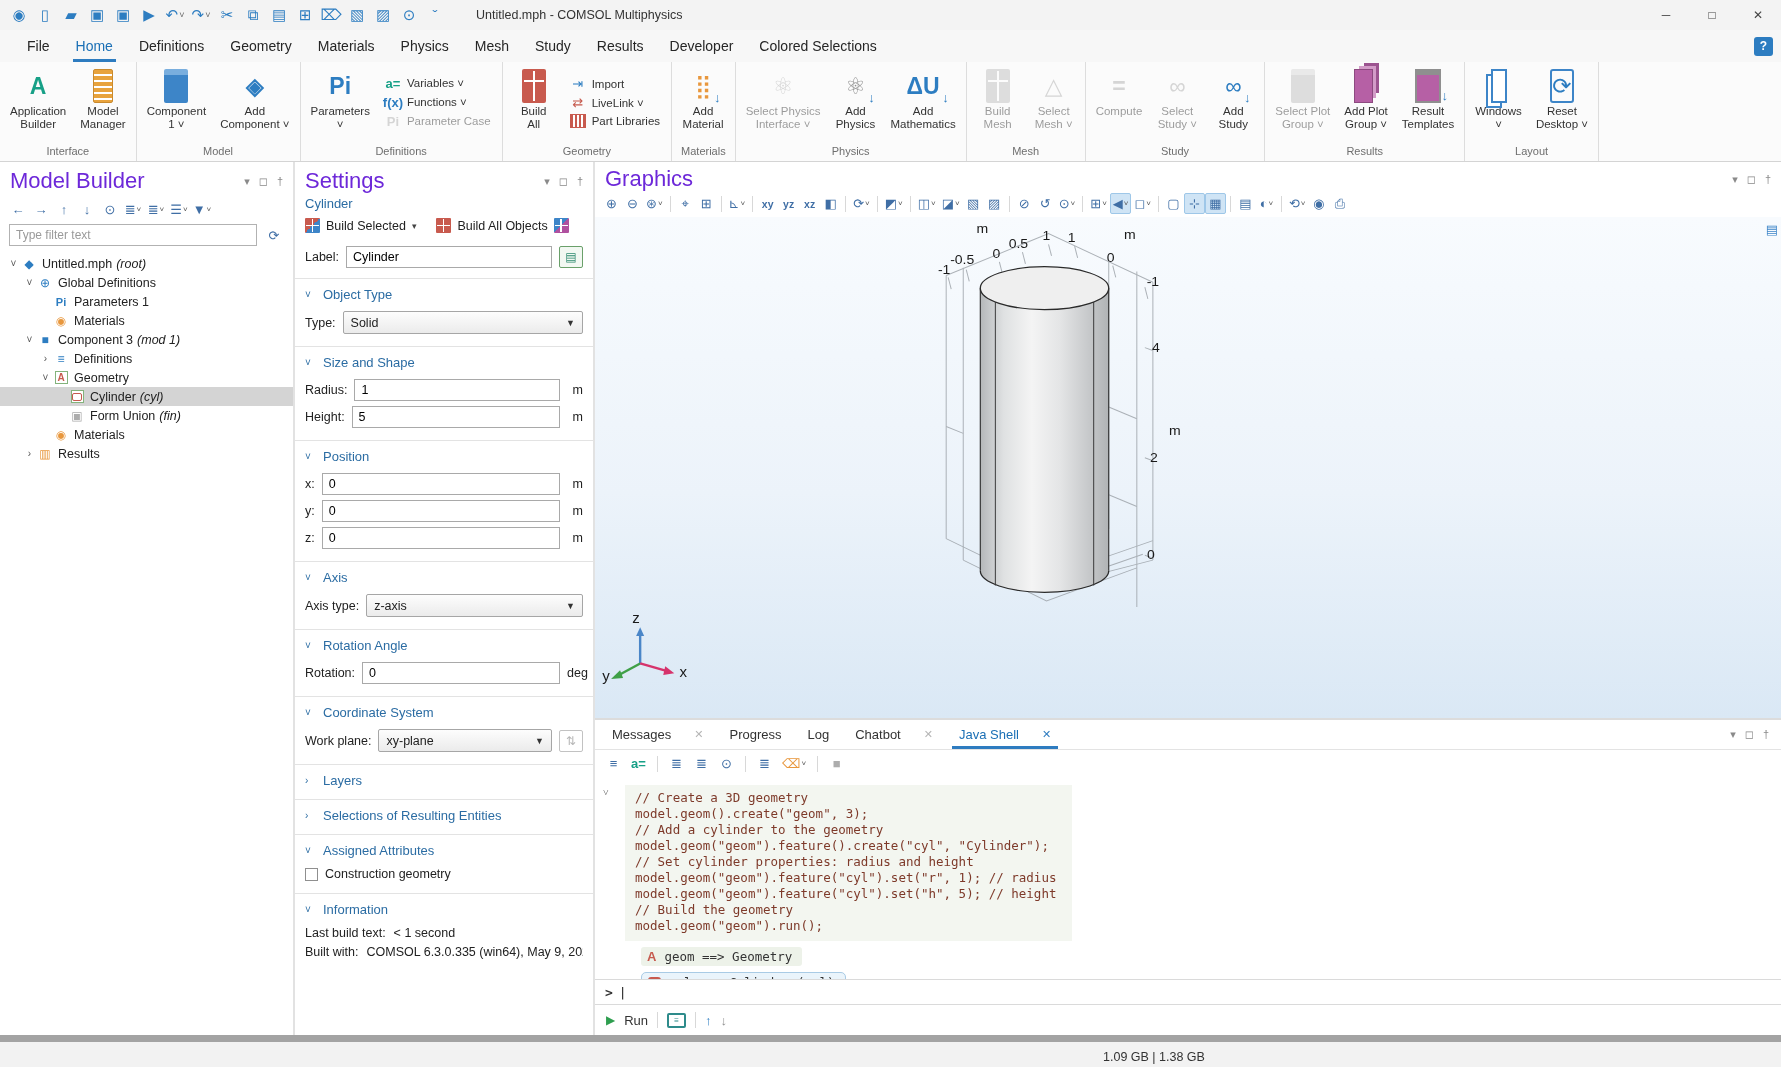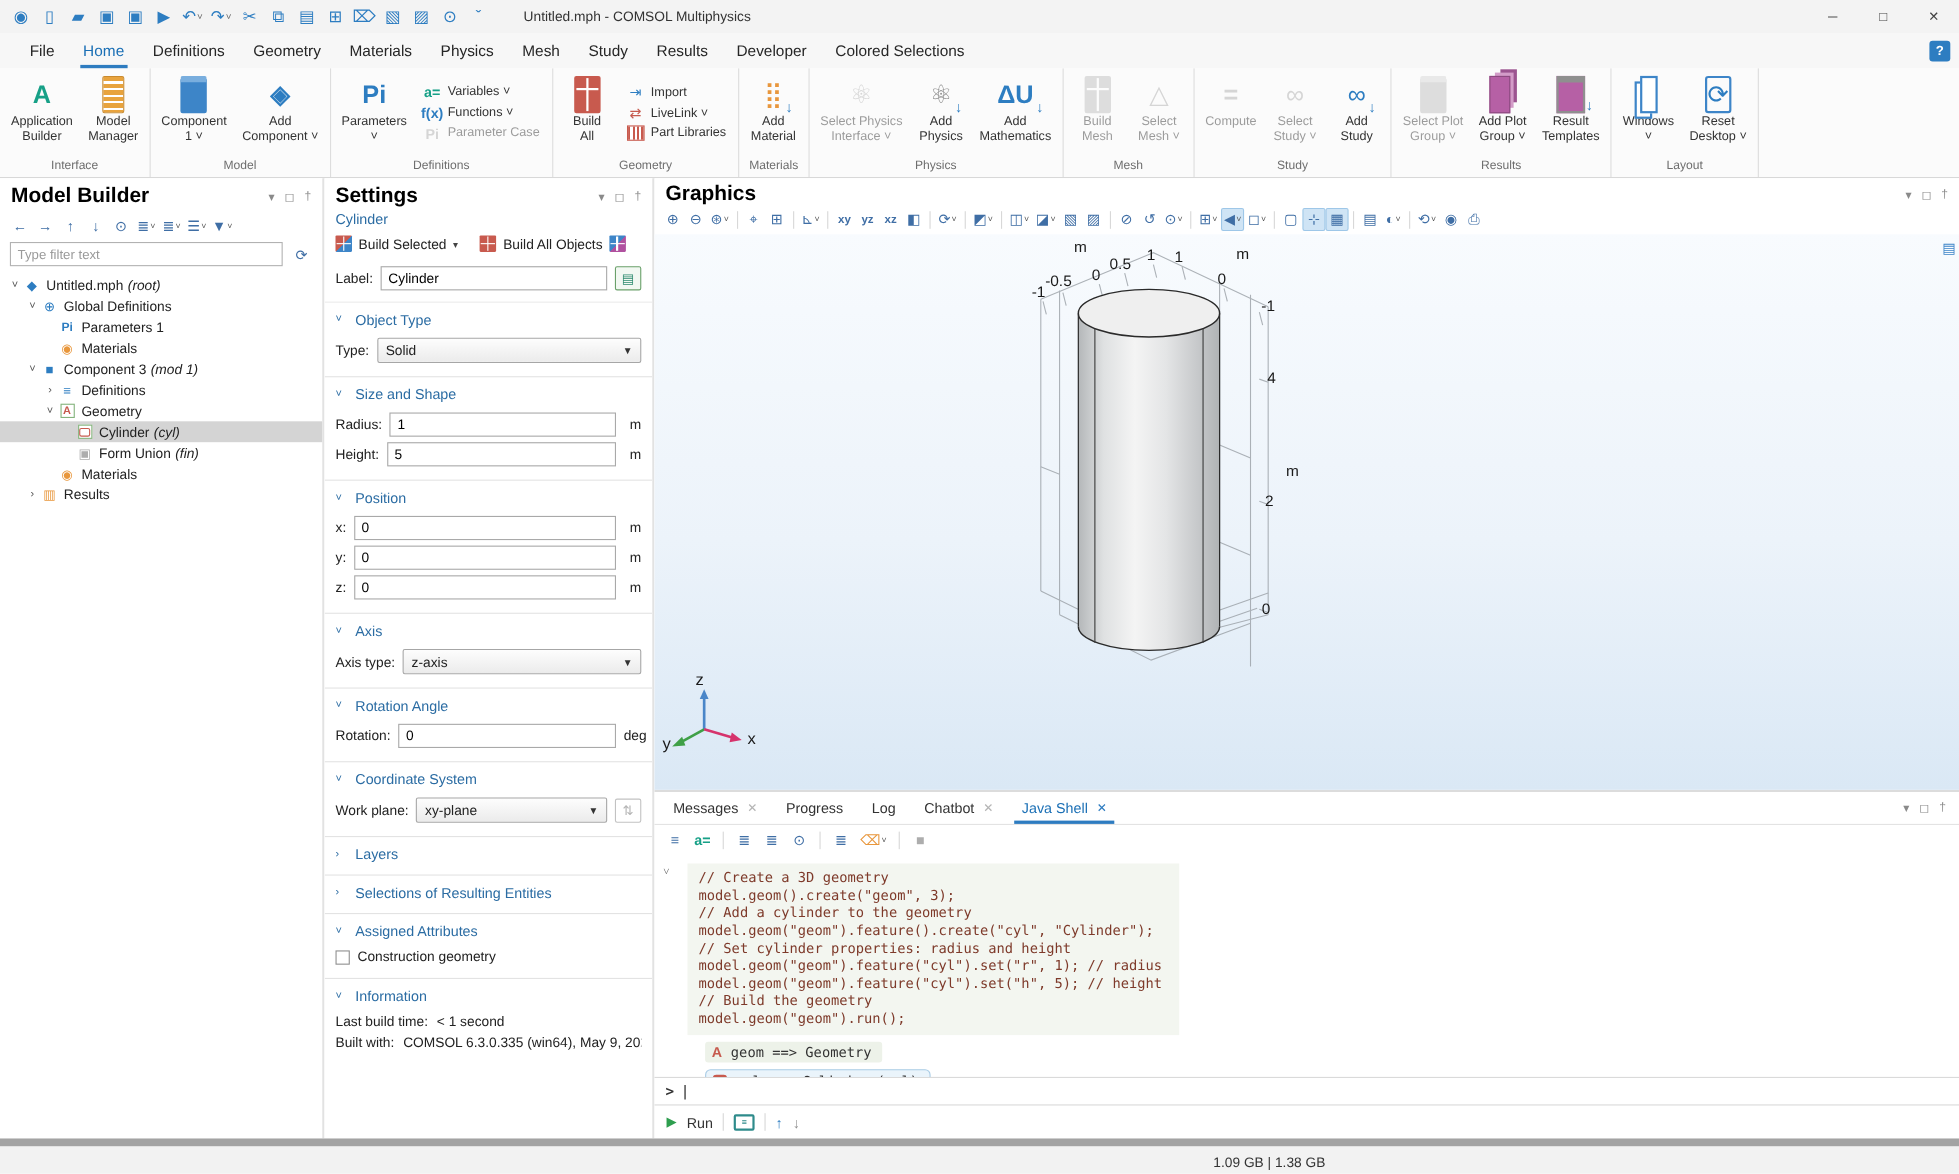--- a/index.html
+++ b/index.html
@@ -64,21 +64,21 @@
     box-shadow:4px -4px 0 -1px #d39cc8,8px -8px 0 -2px #9c5490}
   .ic-winm{width:26px;height:20px;background:#b660a5;border:2px solid #8f8f8f;border-top:6px solid #8f8f8f}
   .ic-wins{width:16px;height:12px;border:2px solid #3d85c8;background:#fff;
     box-shadow:-5px 5px 0 -2px #fff,-5px 5px 0 0 #3d85c8}
   .has-dl::after{content:"↓";position:absolute;right:-9px;bottom:-2px;color:#2d7dc1;font-size:13px;font-weight:bold}
 
   
   .main{display:flex;height:873px}
   .panel-mb{width:295px;border-right:2px solid #e2e2e2;display:flex;flex-direction:column;background:#fff}
   .panel-hdr{display:flex;align-items:center;padding:6px 10px 2px}
-  .panel-title{font-size:19px;color:#000000;font-weight:700}
+  .panel-title{font-size:22px;color:#6d28d9;font-weight:400}
   .hdr-ctrls{margin-left:auto;display:flex;gap:9px;color:#8a8a8a;font-size:11px}
   .mb-toolbar{display:flex;align-items:center;gap:3px;padding:3px 8px 5px}
   .mtool{min-width:20px;height:20px;display:inline-flex;align-items:center;justify-content:center;font-size:13px;color:#3f6ea5}
   .mtool .caret{font-size:8px;color:#555;margin-left:1px}
   .filter-row{display:flex;align-items:center;gap:7px;padding:0 9px 6px}
   .filter-input{flex:1;height:22px;border:1px solid #b2b2b2;padding:2px 6px;font-size:12px;color:#444;
     font-family:"Liberation Sans",sans-serif}
   .filter-input::placeholder{color:#9a9a9a}
   .tree{flex:1;overflow:hidden;font-size:12.5px;padding-top:2px}
   .tree-row{display:flex;align-items:center;height:19px;white-space:nowrap}
@@ -130,21 +130,21 @@
   .gtool.txtv{font-size:10.5px;font-weight:bold;color:#3f6ea5}
   .gsep{width:1px;height:16px;background:#d8d8d8;margin:0 4px}
   .gfx-canvas{flex:1;position:relative;min-height:0;
     background:linear-gradient(180deg,#f8fbfe 0%,#ecf3fa 55%,#dae8f5 100%)}
   .gfx-canvas svg{position:absolute;inset:0;width:100%;height:100%}
   .dock-icon{position:absolute;right:3px;top:5px;font-size:13px;color:#3d85c8}
 
   
   .console{height:317px;border-top:2px solid #dcdcdc;display:flex;flex-direction:column;background:#fff}
   .ctabs{display:flex;align-items:stretch;height:30px;border-bottom:1px solid #e3e3e3;padding:0 4px;font-size:13px}
-  .ctab{display:flex;align-items:center;gap:8px;padding:0 13px;color:#333;position:relative}
+  .ctab{display:flex;align-items:center;gap:23px;padding:0 13px;color:#333;position:relative}
   .ctab.active{color:#1a6fb5}
   .ctab.active::after{content:"";position:absolute;left:6px;right:6px;bottom:0;height:3px;background:#2e7cc0}
   .ctab .x{color:#b5b5b5;font-size:11px}
   .ctab.active .x{color:#2e7cc0}
   .ctabs .hdr-ctrls{align-self:center;margin-right:8px}
   .ctoolbar{display:flex;align-items:center;gap:4px;padding:3px 8px;color:#3f6ea5}
   .cbody{flex:1;overflow:hidden;position:relative;font-family:"DejaVu Sans Mono",monospace;font-size:12.5px}
   .code-expander{position:absolute;left:8px;top:10px;color:#555;font-size:10px}
   .code-block{margin:8px 0 0 30px;display:inline-block;background:#f3f6f0;padding:5px 16px 7px 10px;
     color:#7e3a2a;line-height:16px;white-space:pre}
@@ -622,21 +622,21 @@
             <span class="chkbox"></span>
             <span>Construction geometry</span>
           </div>
         </div>
         <div class="sec">
           <div class="sec-head">
             <span class="sec-chev">˅</span>
             <span>Information</span>
           </div>
           <div class="irow">
-            <span class="ilabel">Last build time:</span>
+            <span class="ilabel">Last build text:</span>
             <span>&lt; 1 second</span>
           </div>
           <div class="irow">
             <span class="ilabel">Built with:</span>
             <span>COMSOL 6.3.0.335 (win64), May 9, 2025, 8:5</span>
           </div>
         </div>
       </div>
   </div>
 

